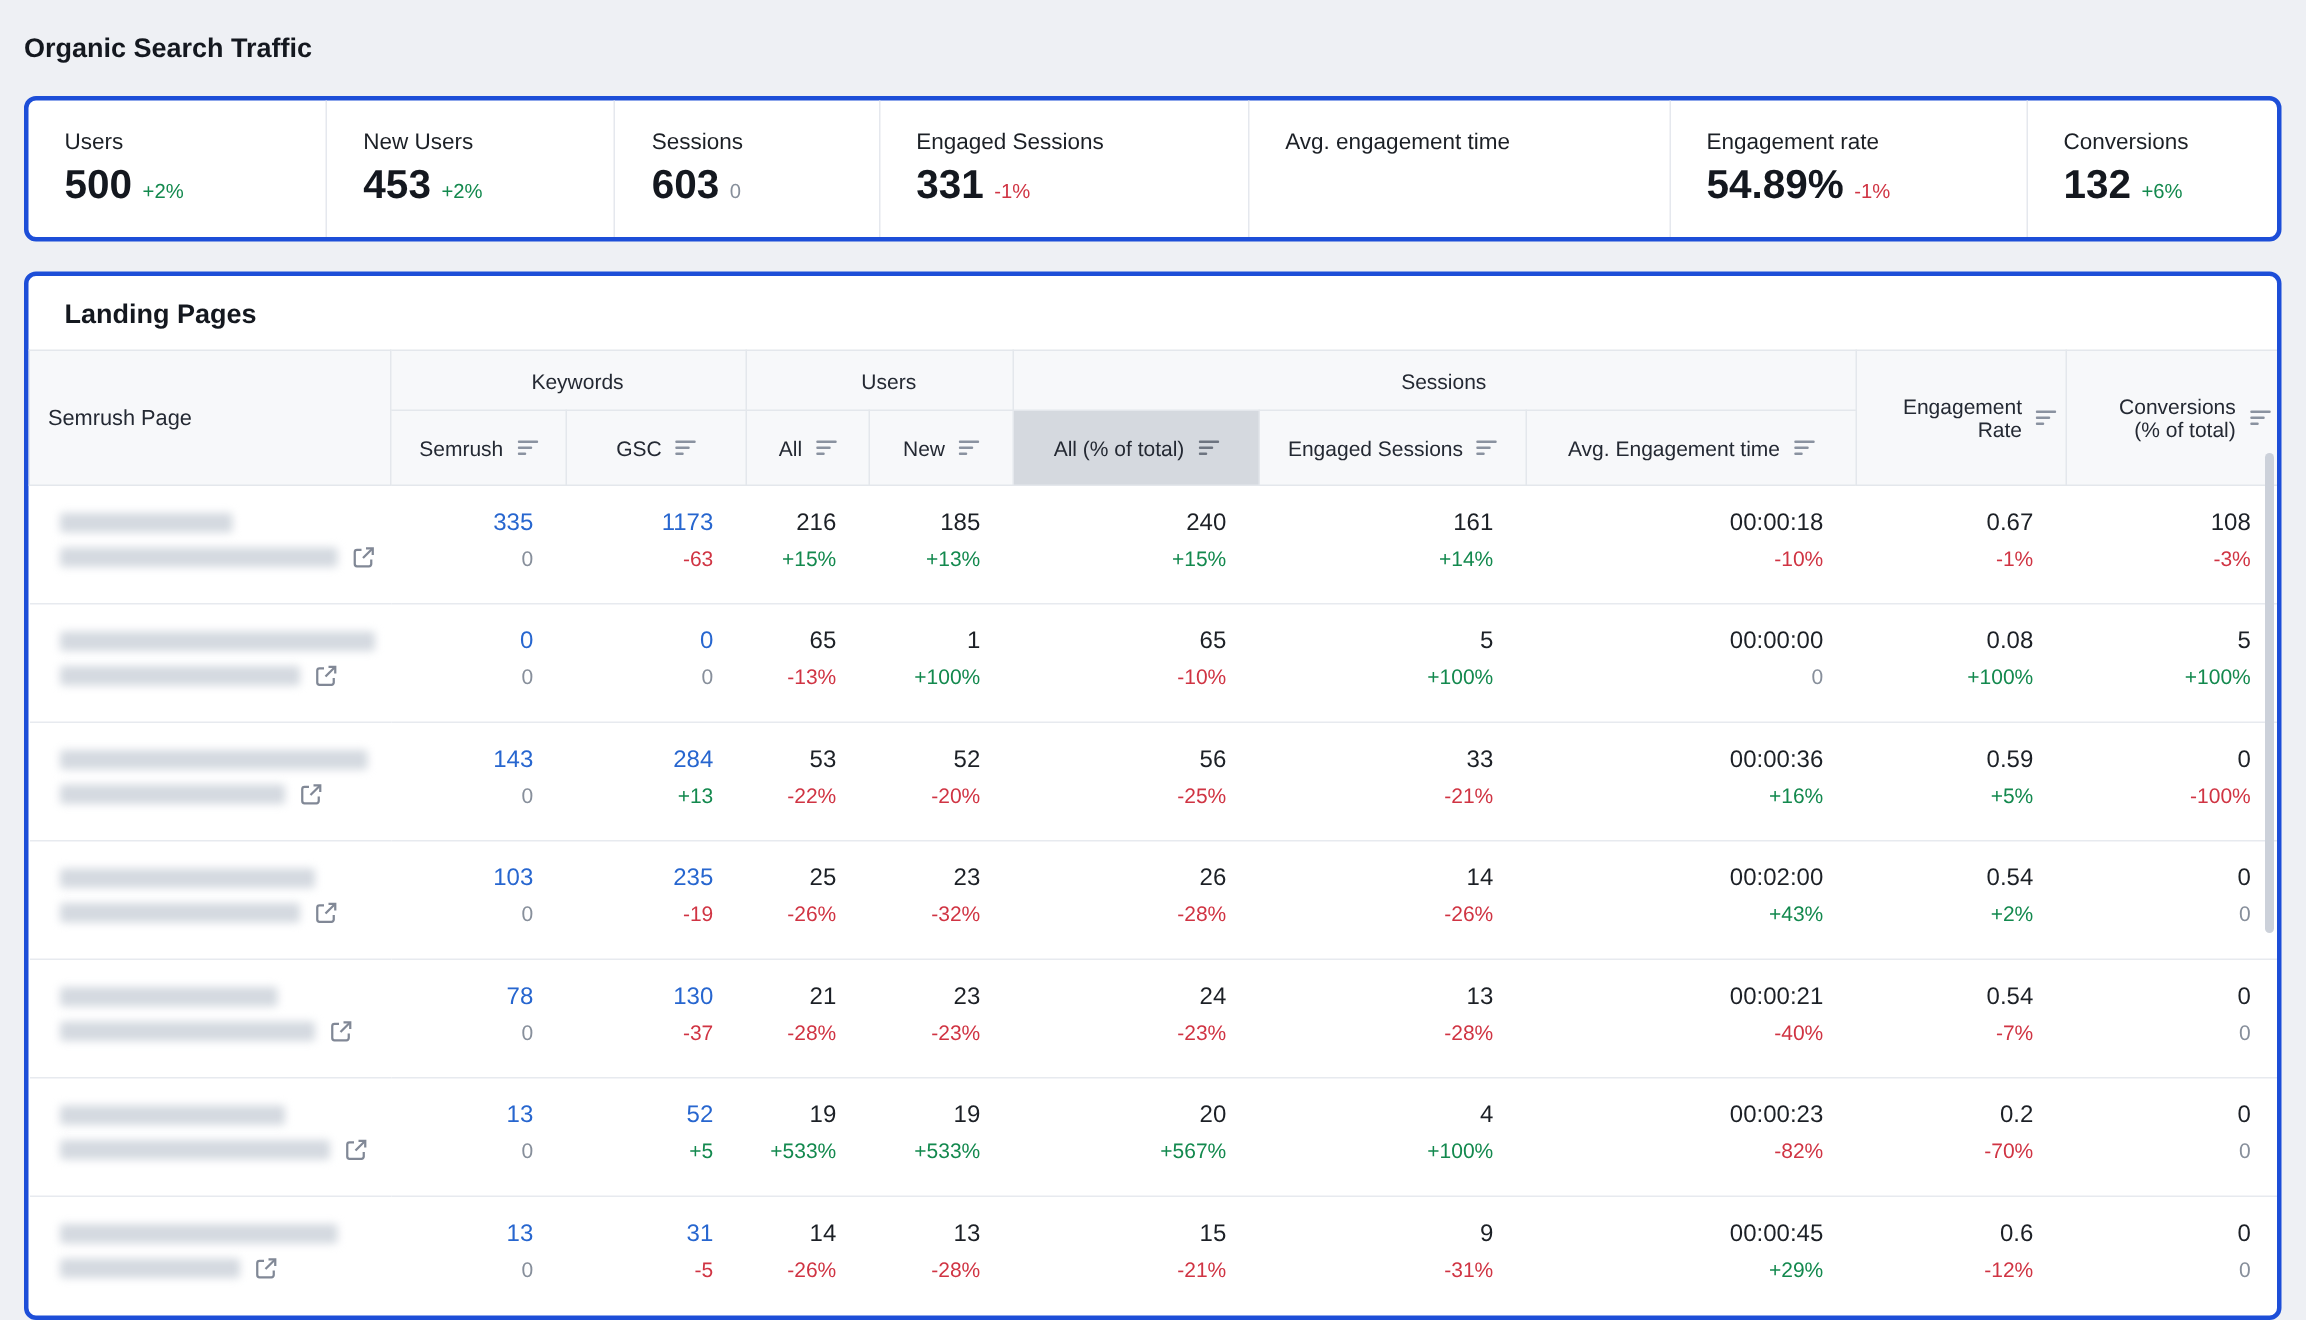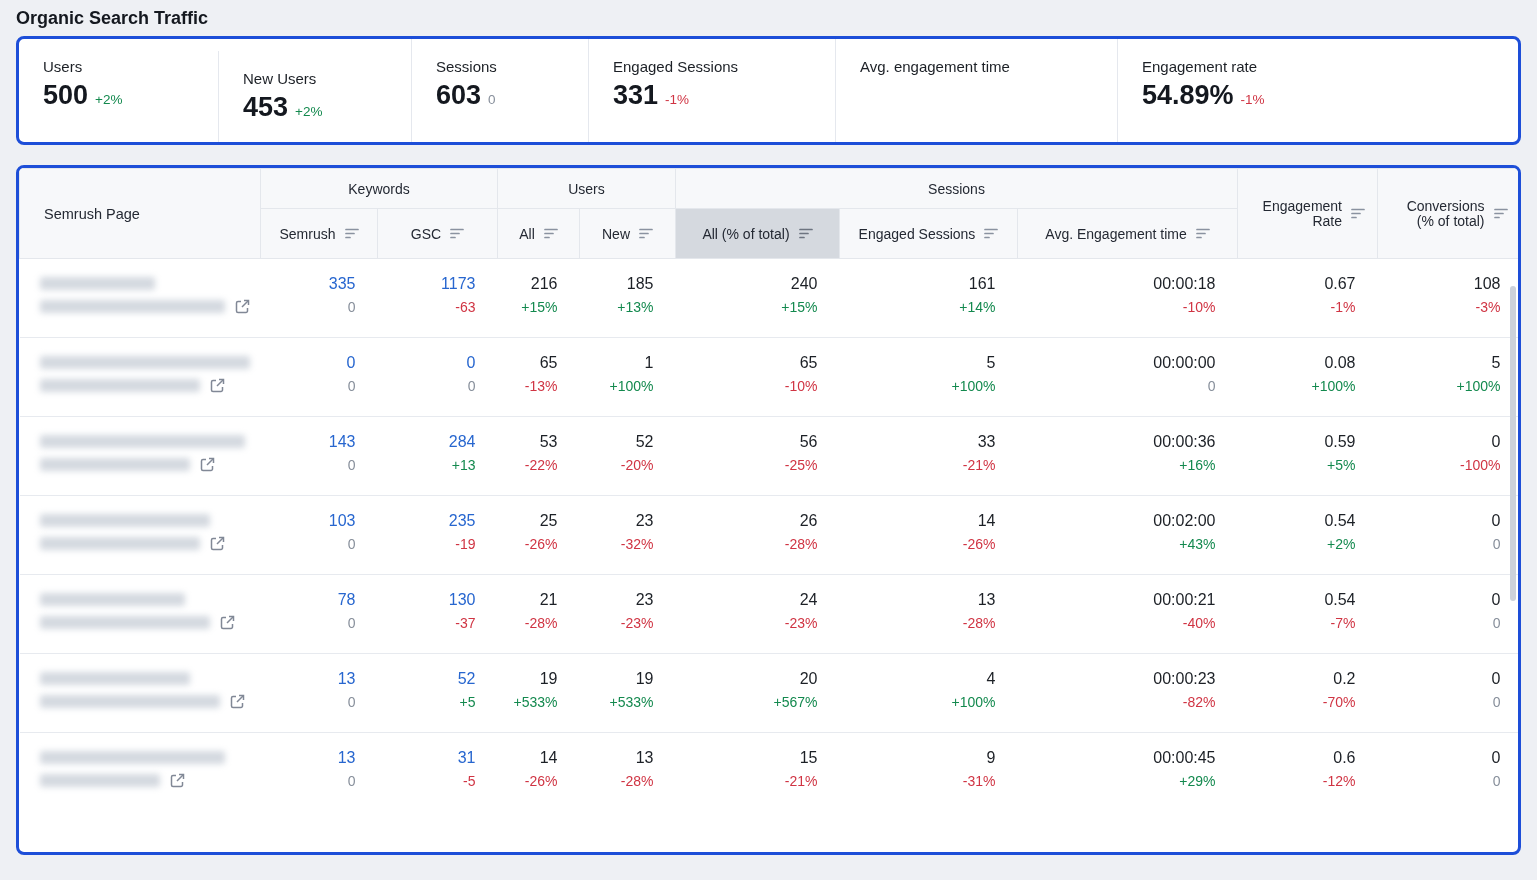--- a/index.html
+++ b/index.html
@@ -4,37 +4,37 @@
 <style>
   * { margin:0; padding:0; box-sizing:border-box; }
   html,body {
     width:1537px; height:880px; overflow:hidden;
     background:#eef0f4; color:#1c2026;
     font-family:"Liberation Sans", sans-serif;
   }
   .page { padding:0 16px; }
 
   
-  .topbar { height:36px; display:flex; align-items:center; justify-content:space-between; }
+  .topbar { height:64px; display:flex; align-items:center; justify-content:space-between; }
   .page-title { font-size:18px; font-weight:bold; color:#14181f; }
   .date-btn {
     display:flex; align-items:center; gap:9px;
     background:#fff; border:1px solid #aeb4c0; border-radius:8px;
     padding:7px 13px; font-size:15px; color:#14181f; cursor:pointer;
   }
 
   
   .card { background:#fff; border:3px solid #1d4ed8; border-radius:8px; }
 
   
   .summary-card { display:flex; margin-bottom:20px; }
   .metric { padding:19px 24px; }
   .metric + .metric { border-left:1px solid #e5e8ee; }
   .metric:nth-child(1){ width:199px; }
-  .metric:nth-child(2){ width:193px;margin-top:12px; }
+  .metric:nth-child(2){ width:193px; }
   .metric:nth-child(3){ width:177px; }
   .metric:nth-child(4){ width:247px; }
   .metric:nth-child(5){ width:282px; }
   .metric:nth-child(6){ width:239px; }
   .metric:nth-child(7){ width:168px; }
   .m-label { font-size:15px; color:#1c2026; margin-bottom:5px; white-space:nowrap; }
   .m-row { display:flex; align-items:baseline; gap:7px; }
   .m-value { font-size:27px; font-weight:bold; color:#14181f; white-space:nowrap; }
   .m-delta { font-size:13.5px; }
 
@@ -48,21 +48,21 @@
 
   table { border-collapse:collapse; table-layout:fixed; width:100%; }
   col.c0{width:241px} col.c1{width:117px} col.c2{width:120px} col.c3{width:82px}
   col.c4{width:96px} col.c5{width:164px} col.c6{width:178px} col.c7{width:220px}
   col.c8{width:140px} col.c9{width:145px}
 
   thead th {
     background:#f7f8fa; border:1px solid #e4e7ec; border-right-color:#e4e7ec;
     font-weight:normal; font-size:14px; color:#242933;
   }
-  thead tr.group-row th { height:40px; }
+  thead tr.group-row th { height:40px;padding-left:12px; }
   thead tr.sub-row th { height:50px; }
   th.lp-head { text-align:left; padding-left:24px; font-size:14.5px; }
   th.sorted { background:#d5d9df; }
   .h-flex { display:flex; align-items:center; justify-content:center; gap:9px; }
   .h-label.wrap { max-width:92px; text-align:right; line-height:15px; }
   .sort-svg { flex:0 0 auto; }
 
   tbody td { border-top:1px solid #e7eaef; vertical-align:top; }
   tbody tr:first-child td { border-top:none; }
   td.num-cell { text-align:right; padding:13px 22px 0 6px; }
@@ -121,23 +121,31 @@
       <div class="metric">
         <div class="m-label">Avg. engagement time</div>
       </div>
       <div class="metric">
         <div class="m-label">Engagement rate</div>
         <div class="m-row">
           <span class="m-value">54.89%</span>
           <span class="m-delta down">-1%</span>
         </div>
       </div>
+      <div class="metric">
+        <div class="m-label">Conversions</div>
+        <div class="m-row">
+          <span class="m-value">132</span>
+          <span class="m-delta up">+6%</span>
+        </div>
+      </div>
     </div>
 
   <div class="card lp-card">
+    <div class="lp-title">Landing Pages</div>
 
     <table>
       <colgroup>
         <col class="c0">
           <col class="c1">
           <col class="c2">
           <col class="c3">
           <col class="c4">
         <col class="c5">
           <col class="c6">

